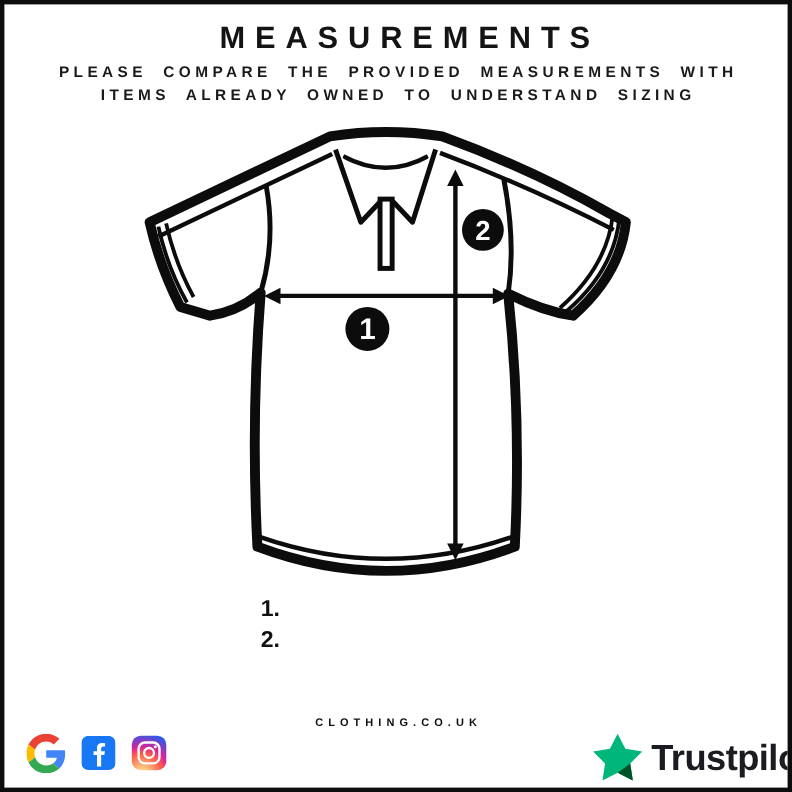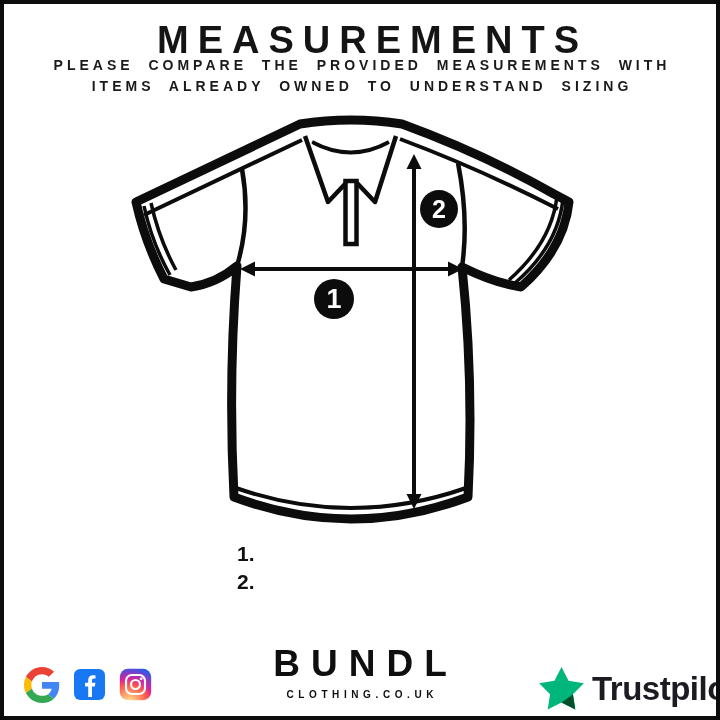--- a/index.html
+++ b/index.html
@@ -4,21 +4,21 @@
 <style>
   html,body{margin:0;padding:0;}
   body{
     width:720px;height:720px;position:relative;background:#ffffff;
     border:4px solid #0d0d0d;box-sizing:border-box;overflow:hidden;
     font-family:"Liberation Sans","DejaVu Sans",sans-serif;color:#141414;
   }
   .abs{position:absolute;}
   .center{left:0;right:0;text-align:center;}
   .title{
-    top:15px;font-size:38px;font-weight:bold;letter-spacing:9px;padding-left:25px;
+    top:15px;font-size:28px;font-weight:bold;letter-spacing:9px;padding-left:25px;
     color:#141414;
   }
   .subtitle{
     font-size:14px;font-weight:bold;letter-spacing:4px;word-spacing:7px;
     padding-left:4px;color:#1a1a1a;
   }
   .sub1{top:53px;}
   .sub2{top:74px;}
   .shirt-wrap{left:110px;top:105px;width:500px;height:430px;}
   .legend{left:233px;top:536px;font-size:21px;font-weight:bold;line-height:27.5px;color:#111;}
@@ -124,21 +124,20 @@
       </defs>
       <rect x="1" y="1" width="38" height="38" rx="10" fill="url(#igg)"></rect>
       <rect x="8.5" y="8.5" width="23" height="23" rx="7" fill="none" stroke="#ffffff" stroke-width="2.6"></rect>
       <circle cx="20" cy="20" r="5.4" fill="none" stroke="#ffffff" stroke-width="2.6"></circle>
       <circle cx="26.9" cy="13.1" r="1.7" fill="#ffffff"></circle>
     </svg>
   </span>
 </div>
 
 <div class="abs center brand">
-  <div class="brand-name">BUNDL</div>
   <div class="brand-domain">CLOTHING.CO.UK</div>
 </div>
 
 <div class="abs trustpilot">
   <svg width="47" height="45" viewBox="0 0 48 46">
     <polygon points="24,0 31.2,14 46.8,16.6 35.7,27.8 38.1,43.4 24,36.3 9.9,43.4 12.3,27.8 1.2,16.6 16.8,14" fill="#00B67A"></polygon>
     <polygon points="24,36.3 35.7,27.8 38.1,43.4" fill="#005128"></polygon>
   </svg>
   <span class="tp-label" style="color: rgb(27, 27, 33);">Trustpilot</span>
 </div>

